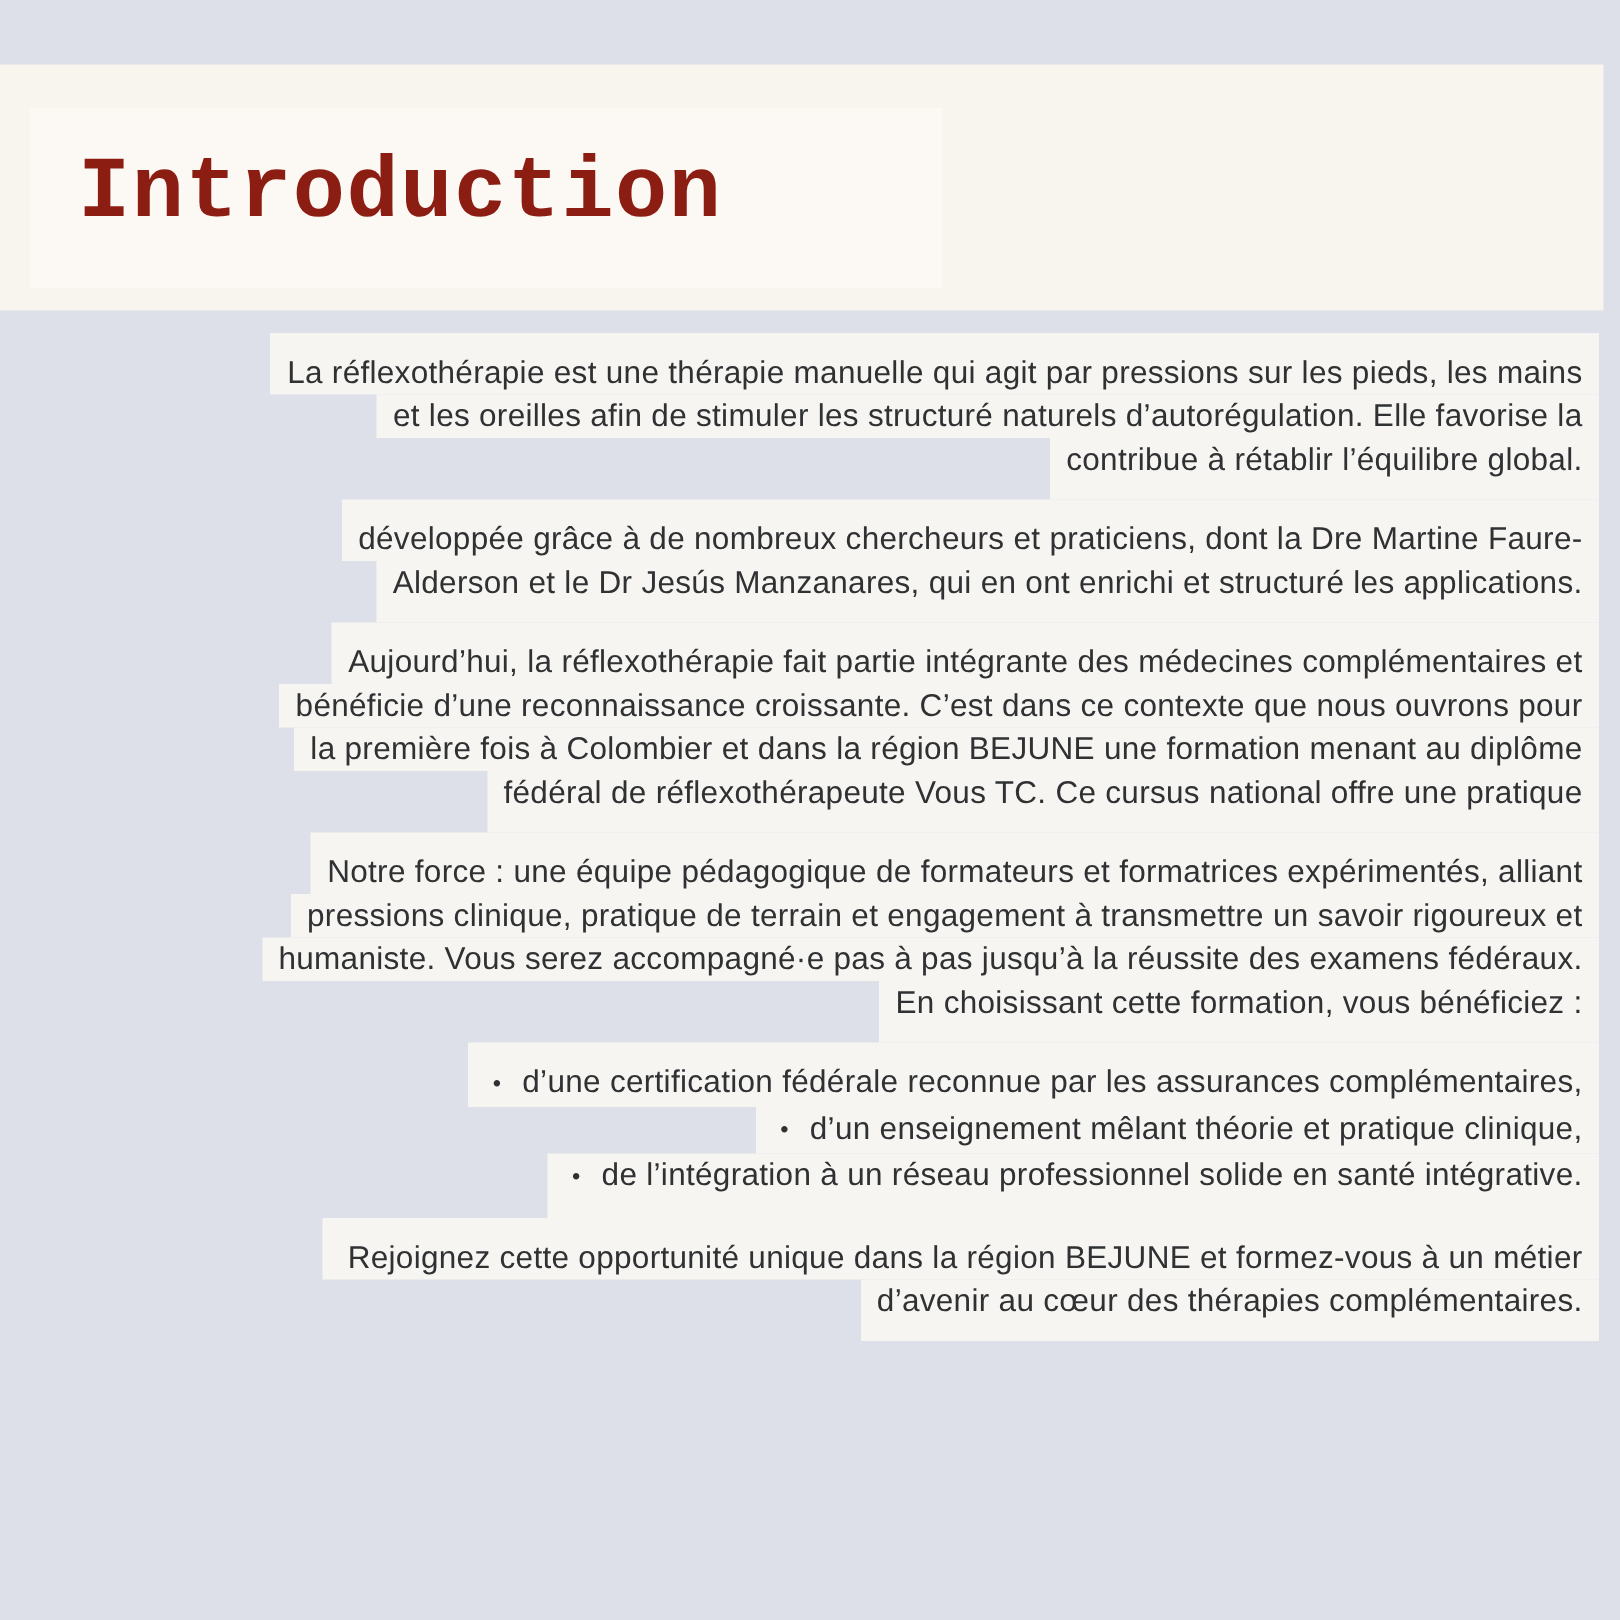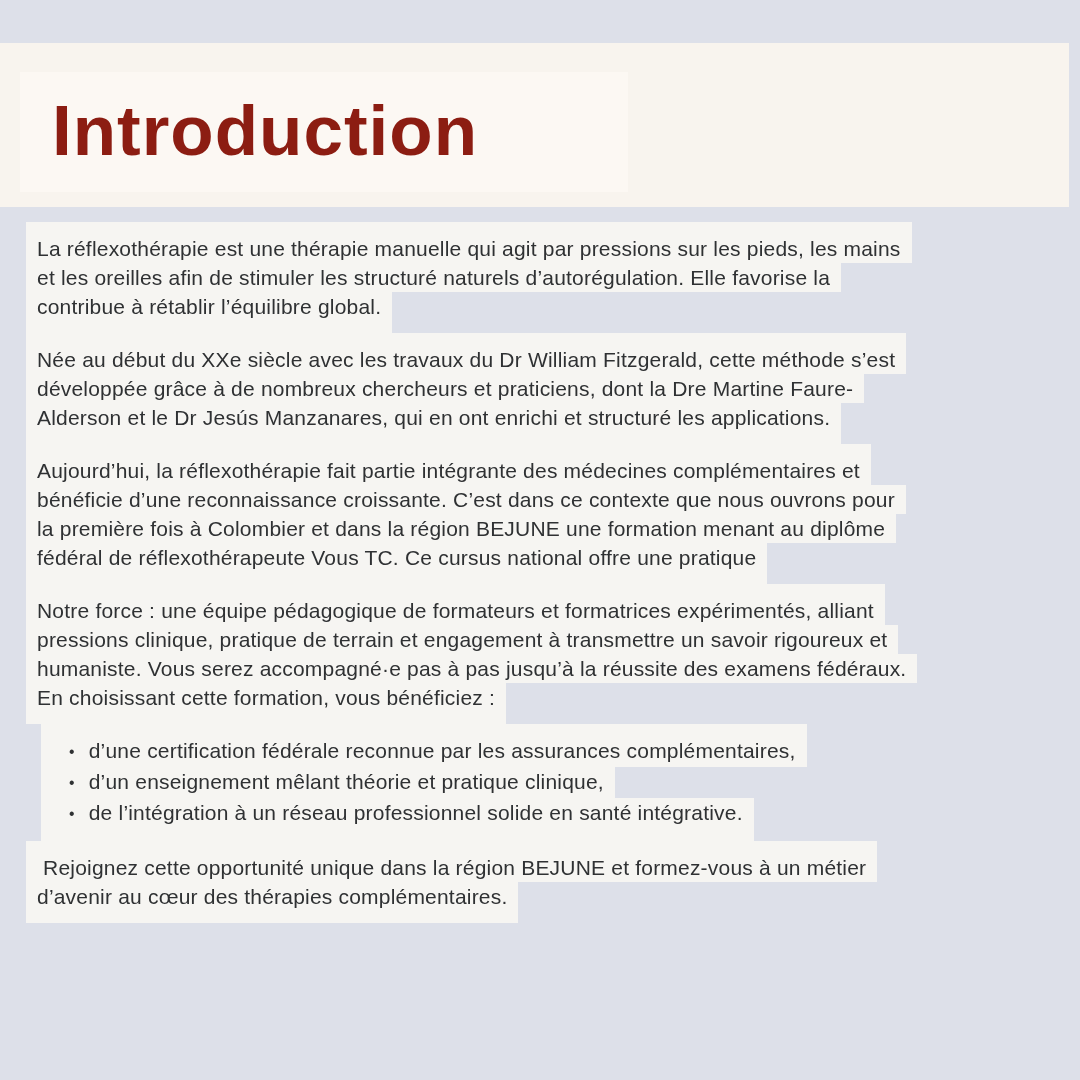--- a/index.html
+++ b/index.html
@@ -33,51 +33,52 @@
     left: 20px;
     top: 29px;
     width: 608px;
     height: 120px;
     background: var(--title-box-bg);
     display: flex;
     align-items: center;
   }
   h1.page-title {
     margin: 0 0 4px 32px;
-    font-family: Liberation Sans, sans-serif;
+    font-family: Liberation Mono, monospace;
     font-weight: 800;
-    font-size: 71px;
+    font-size: 58px;
     line-height: 1;
     letter-spacing: 1px;
     color: var(--title-color);
   }
   .content {
     position: absolute;
     left: 26px;
     top: 222px;
     width: 1040px;
     color: var(--text);
+    text-align: right;
   }
   .para { margin: 0; }
   .line { line-height: 0; font-size: 0; }
   .line .hl {
     display: inline-block;
     vertical-align: top;
     background: var(--hl);
     font-size: 21px;
     line-height: 29px;
     letter-spacing: 0.2px;
     padding: 0 11px;
     white-space: pre;
     max-width: 1040px;
   }
   .para .line:first-child .hl { padding-top: 12px; }
   .para .line:last-child .hl { padding-bottom: 12px; }
   .para.bullets { margin-left: 15px; }
-  .para.bullets .hl { padding-left: 28px; }
+  .para.bullets .hl { padding-left: 16px; }
   .bullet {
     display: inline-block;
     font-size: 0.75em;
     margin-right: 14px;
     transform: translateY(-1px);
   }
 </style>
 </head>
 <body>
 
@@ -87,21 +88,20 @@
   </div>
 </div>
 
 <main class="content">
     <div class="para">
       <div class="line"><span class="hl"><span>La réflexothérapie est une thérapie manuelle qui agit par pressions sur les pieds, les mains</span></span></div>
       <div class="line"><span class="hl"><span>et les oreilles afin de stimuler les structuré naturels d’autorégulation. Elle favorise la</span></span></div>
       <div class="line"><span class="hl"><span>contribue à rétablir l’équilibre global.</span></span></div>
     </div>
     <div class="para">
-      <div class="line"><span class="hl"><span>Née au début du XXe siècle avec les travaux du Dr William Fitzgerald, cette méthode s’est</span></span></div>
       <div class="line"><span class="hl"><span>développée grâce à de nombreux chercheurs et praticiens, dont la Dre Martine Faure-</span></span></div>
       <div class="line"><span class="hl"><span>Alderson et le Dr Jesús Manzanares, qui en ont enrichi et structuré les applications.</span></span></div>
     </div>
     <div class="para">
       <div class="line"><span class="hl"><span>Aujourd’hui, la réflexothérapie fait partie intégrante des médecines complémentaires et</span></span></div>
       <div class="line"><span class="hl"><span>bénéficie d’une reconnaissance croissante. C’est dans ce contexte que nous ouvrons pour</span></span></div>
       <div class="line"><span class="hl"><span>la première fois à Colombier et dans la région BEJUNE une formation menant au diplôme</span></span></div>
       <div class="line"><span class="hl"><span>fédéral de réflexothérapeute Vous TC. Ce cursus national offre une pratique</span></span></div>
     </div>
     <div class="para">

